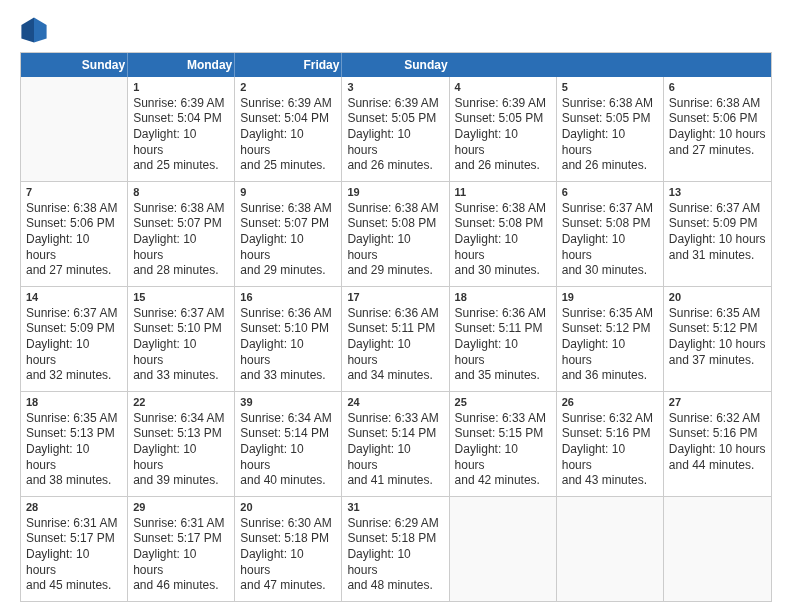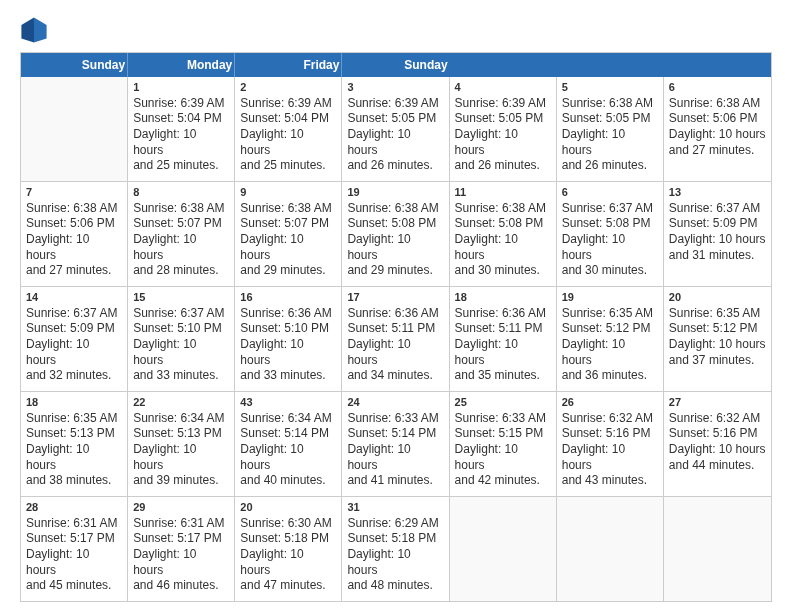--- a/index.html
+++ b/index.html
@@ -229,21 +229,21 @@
         <div class="cal-row">
           <div class="cal-cell">
             <div class="cell-day">18</div>
             <div class="cell-info">Sunrise: 6:35 AM<br>Sunset: 5:13 PM<br>Daylight: 10 hours <br>and 38 minutes.</div>
           </div>
           <div class="cal-cell">
             <div class="cell-day">22</div>
             <div class="cell-info">Sunrise: 6:34 AM<br>Sunset: 5:13 PM<br>Daylight: 10 hours <br>and 39 minutes.</div>
           </div>
           <div class="cal-cell">
-            <div class="cell-day">43</div>
+            <div class="cell-day">39</div>
             <div class="cell-info">Sunrise: 6:34 AM<br>Sunset: 5:14 PM<br>Daylight: 10 hours <br>and 40 minutes.</div>
           </div>
           <div class="cal-cell">
             <div class="cell-day">24</div>
             <div class="cell-info">Sunrise: 6:33 AM<br>Sunset: 5:14 PM<br>Daylight: 10 hours <br>and 41 minutes.</div>
           </div>
           <div class="cal-cell">
             <div class="cell-day">25</div>
             <div class="cell-info">Sunrise: 6:33 AM<br>Sunset: 5:15 PM<br>Daylight: 10 hours <br>and 42 minutes.</div>
           </div>

